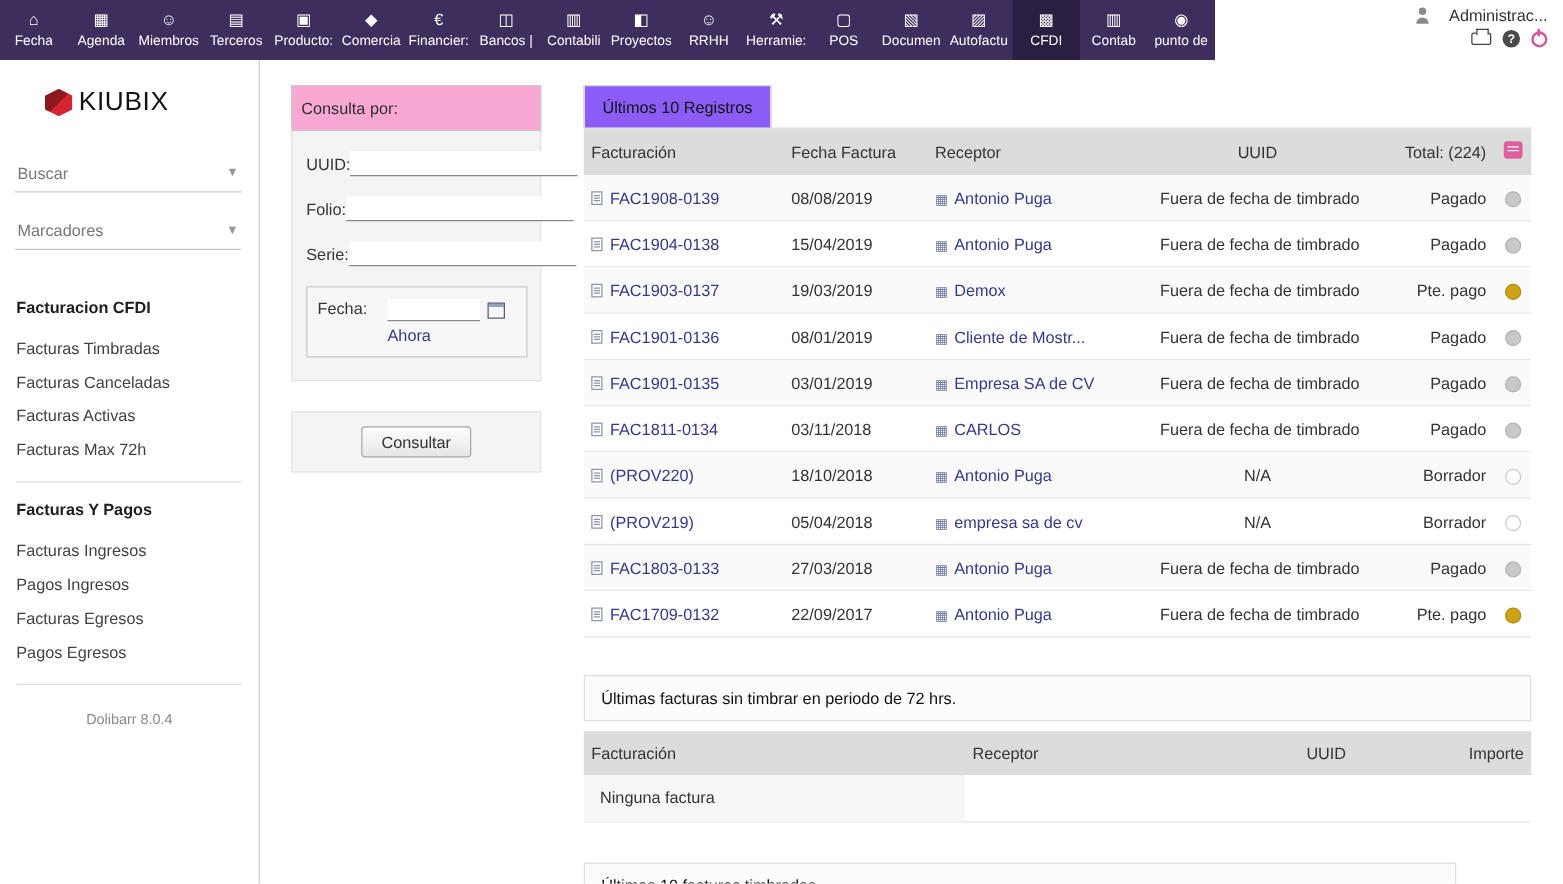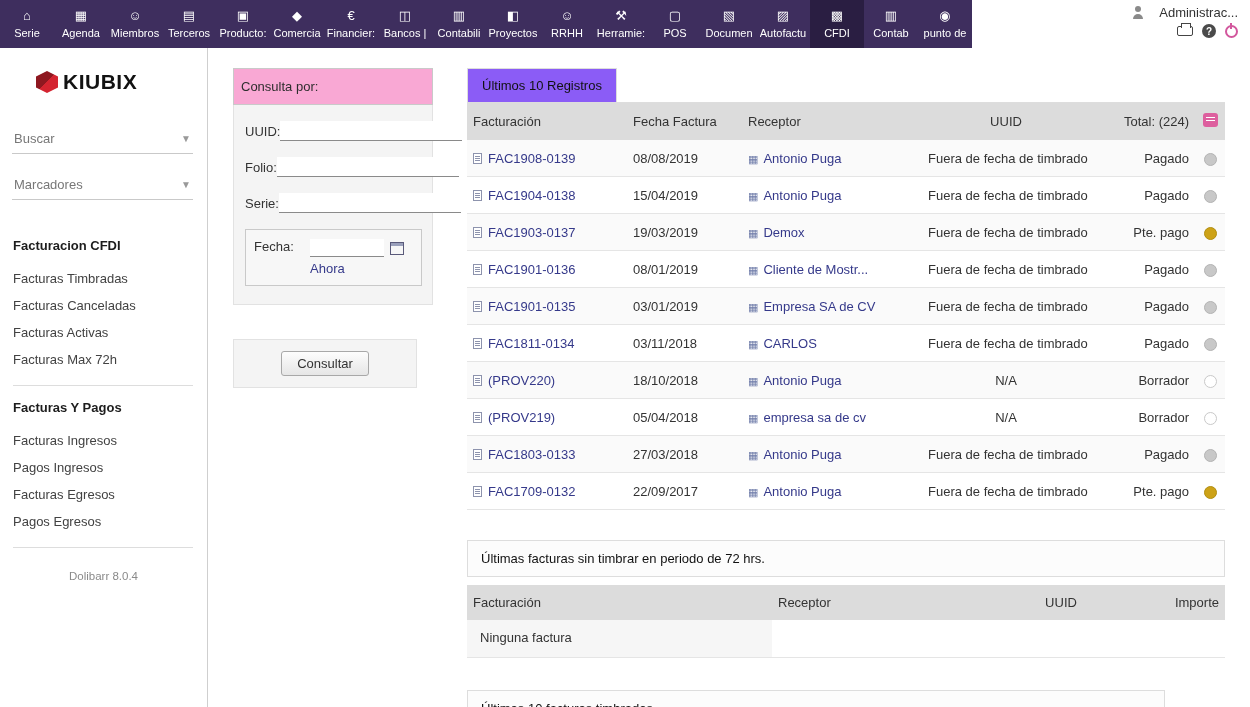--- a/index.html
+++ b/index.html
@@ -25,21 +25,21 @@
   .power-icon{width:13px;height:13px;border:2px solid #d2579d;border-radius:50%;position:relative;display:inline-block;cursor:pointer}
   .power-icon:before{content:"";position:absolute;top:-4px;left:3px;width:2px;height:6px;background:#d2579d}
 
   
   .layout{display:flex;height:659px}
 
   
   .sidebar{width:208px;border-right:1px solid #cfcfcf;padding-top:22px;flex:none}
   .logo{display:flex;align-items:center;gap:5px;padding-left:36px;margin-bottom:30px;cursor:pointer}
   .logo-mark{width:22px;height:22px;background:linear-gradient(135deg,#8e1820 50%,#d42430 50%);clip-path:polygon(50% 0,100% 25%,100% 75%,50% 100%,0 75%,0 25%)}
-  .logo-text{font-size:21px;font-weight:bold;color:#121212;letter-spacing:.5px}
+  .logo-text{font-size:21px;font-weight:normal;color:#121212;letter-spacing:.5px}
   .side-drop{display:flex;justify-content:space-between;align-items:center;margin:0 14px 0 12px;padding:7px 2px;border-bottom:1px solid #c9c9c9;color:#777;cursor:pointer}
   .side-drop+.side-drop{margin-top:16px}
   .chev{color:#999;font-size:10px}
   .side-sections{margin-top:38px;padding-left:13px}
   .side-section-title{font-weight:bold;color:#1d1d1d;margin:8px 0 12px;cursor:pointer}
   .side-item{color:#424242;padding:6px 0;cursor:pointer}
   .side-divider{border-bottom:1px solid #ddd;margin:12px 14px 14px 0}
   .version{margin-top:22px;text-align:center;color:#8a8a8a;font-size:11.5px}
 
   
@@ -49,21 +49,21 @@
   .query-body{background:#f4f4f4;border:1px solid #e2e2e2;border-top:none;padding:16px 10px 16px 11px}
   .q-row{display:flex;align-items:center;margin-bottom:16px}
   .q-label{width:50px;color:#333}
   .q-input{flex:1;border:none;border-bottom:1px solid #8a8a8a;background:#fff;height:20px;font:inherit;outline:none;padding:0 3px}
   .fecha-box{border:1px solid #c9c9c9;background:#f7f7f7;padding:9px 8px;display:flex;gap:6px;margin-bottom:2px}
   .fecha-field{display:flex;flex-direction:column;gap:4px;flex:1}
   .fecha-input-row{display:flex;align-items:center;gap:6px}
   .fecha-input{width:74px;border:none;border-bottom:1px solid #8a8a8a;background:#fff;height:18px;font:inherit;outline:none}
   .cal-icon{width:14px;height:13px;border:1px solid #5a5a7a;display:inline-block;background:linear-gradient(#9aa0bb 3px,transparent 3px);cursor:pointer}
   .now-link{color:#35398a;cursor:pointer;width:max-content}
-  .button-strip{width:184px;margin-top:34px;background:#f4f4f4;border:1px solid #e2e2e2;padding:11px;text-align:center}
+  .button-strip{width:200px;margin-top:24px;background:#f4f4f4;border:1px solid #e2e2e2;padding:11px;text-align:center}
   .consult-btn{font:inherit;padding:4px 15px;border:1px solid #a8a8a8;border-radius:3px;background:linear-gradient(#fdfdfd,#e6e6e6);color:#333;cursor:pointer}
 
   
   .content{flex:1;padding:20px 25px 0 17px;overflow:hidden}
   .tab-title{display:inline-block;border:1px solid #ddd;border-bottom:none;background:#8b5cf6;padding:9px 14px;color:#111}
   .grid-table{border-top:1px solid #ddd}
   .thead{display:grid;grid-template-columns:160px 115px 180px 1fr 105px 30px;background:#dcdcdc;align-items:center}
   .hcell{padding:10px 6px;color:#333}
   .trow{display:grid;grid-template-columns:160px 115px 180px 1fr 105px 30px;align-items:center;height:37px;border-bottom:1px solid #e5e5e5;background:#fff}
   .trow.alt{background:#fafafa}
@@ -87,21 +87,21 @@
   .empty-cell{background:#f6f6f6;padding:10px 13px}
   .bottom-bar{margin-top:32px;width:calc(100% - 60px)}
 </style>
 </head>
 <body>
 
 <div class="topbar">
   <nav class="top-menu">
       <div class="menu-item">
         <span class="mi-icon">⌂</span>
-        <span class="mi-label">Serie</span>
+        <span class="mi-label">Fecha</span>
       </div>
       <div class="menu-item">
         <span class="mi-icon">▦</span>
         <span class="mi-label">Agenda</span>
       </div>
       <div class="menu-item">
         <span class="mi-icon">☺</span>
         <span class="mi-label">Miembros</span>
       </div>
       <div class="menu-item">

